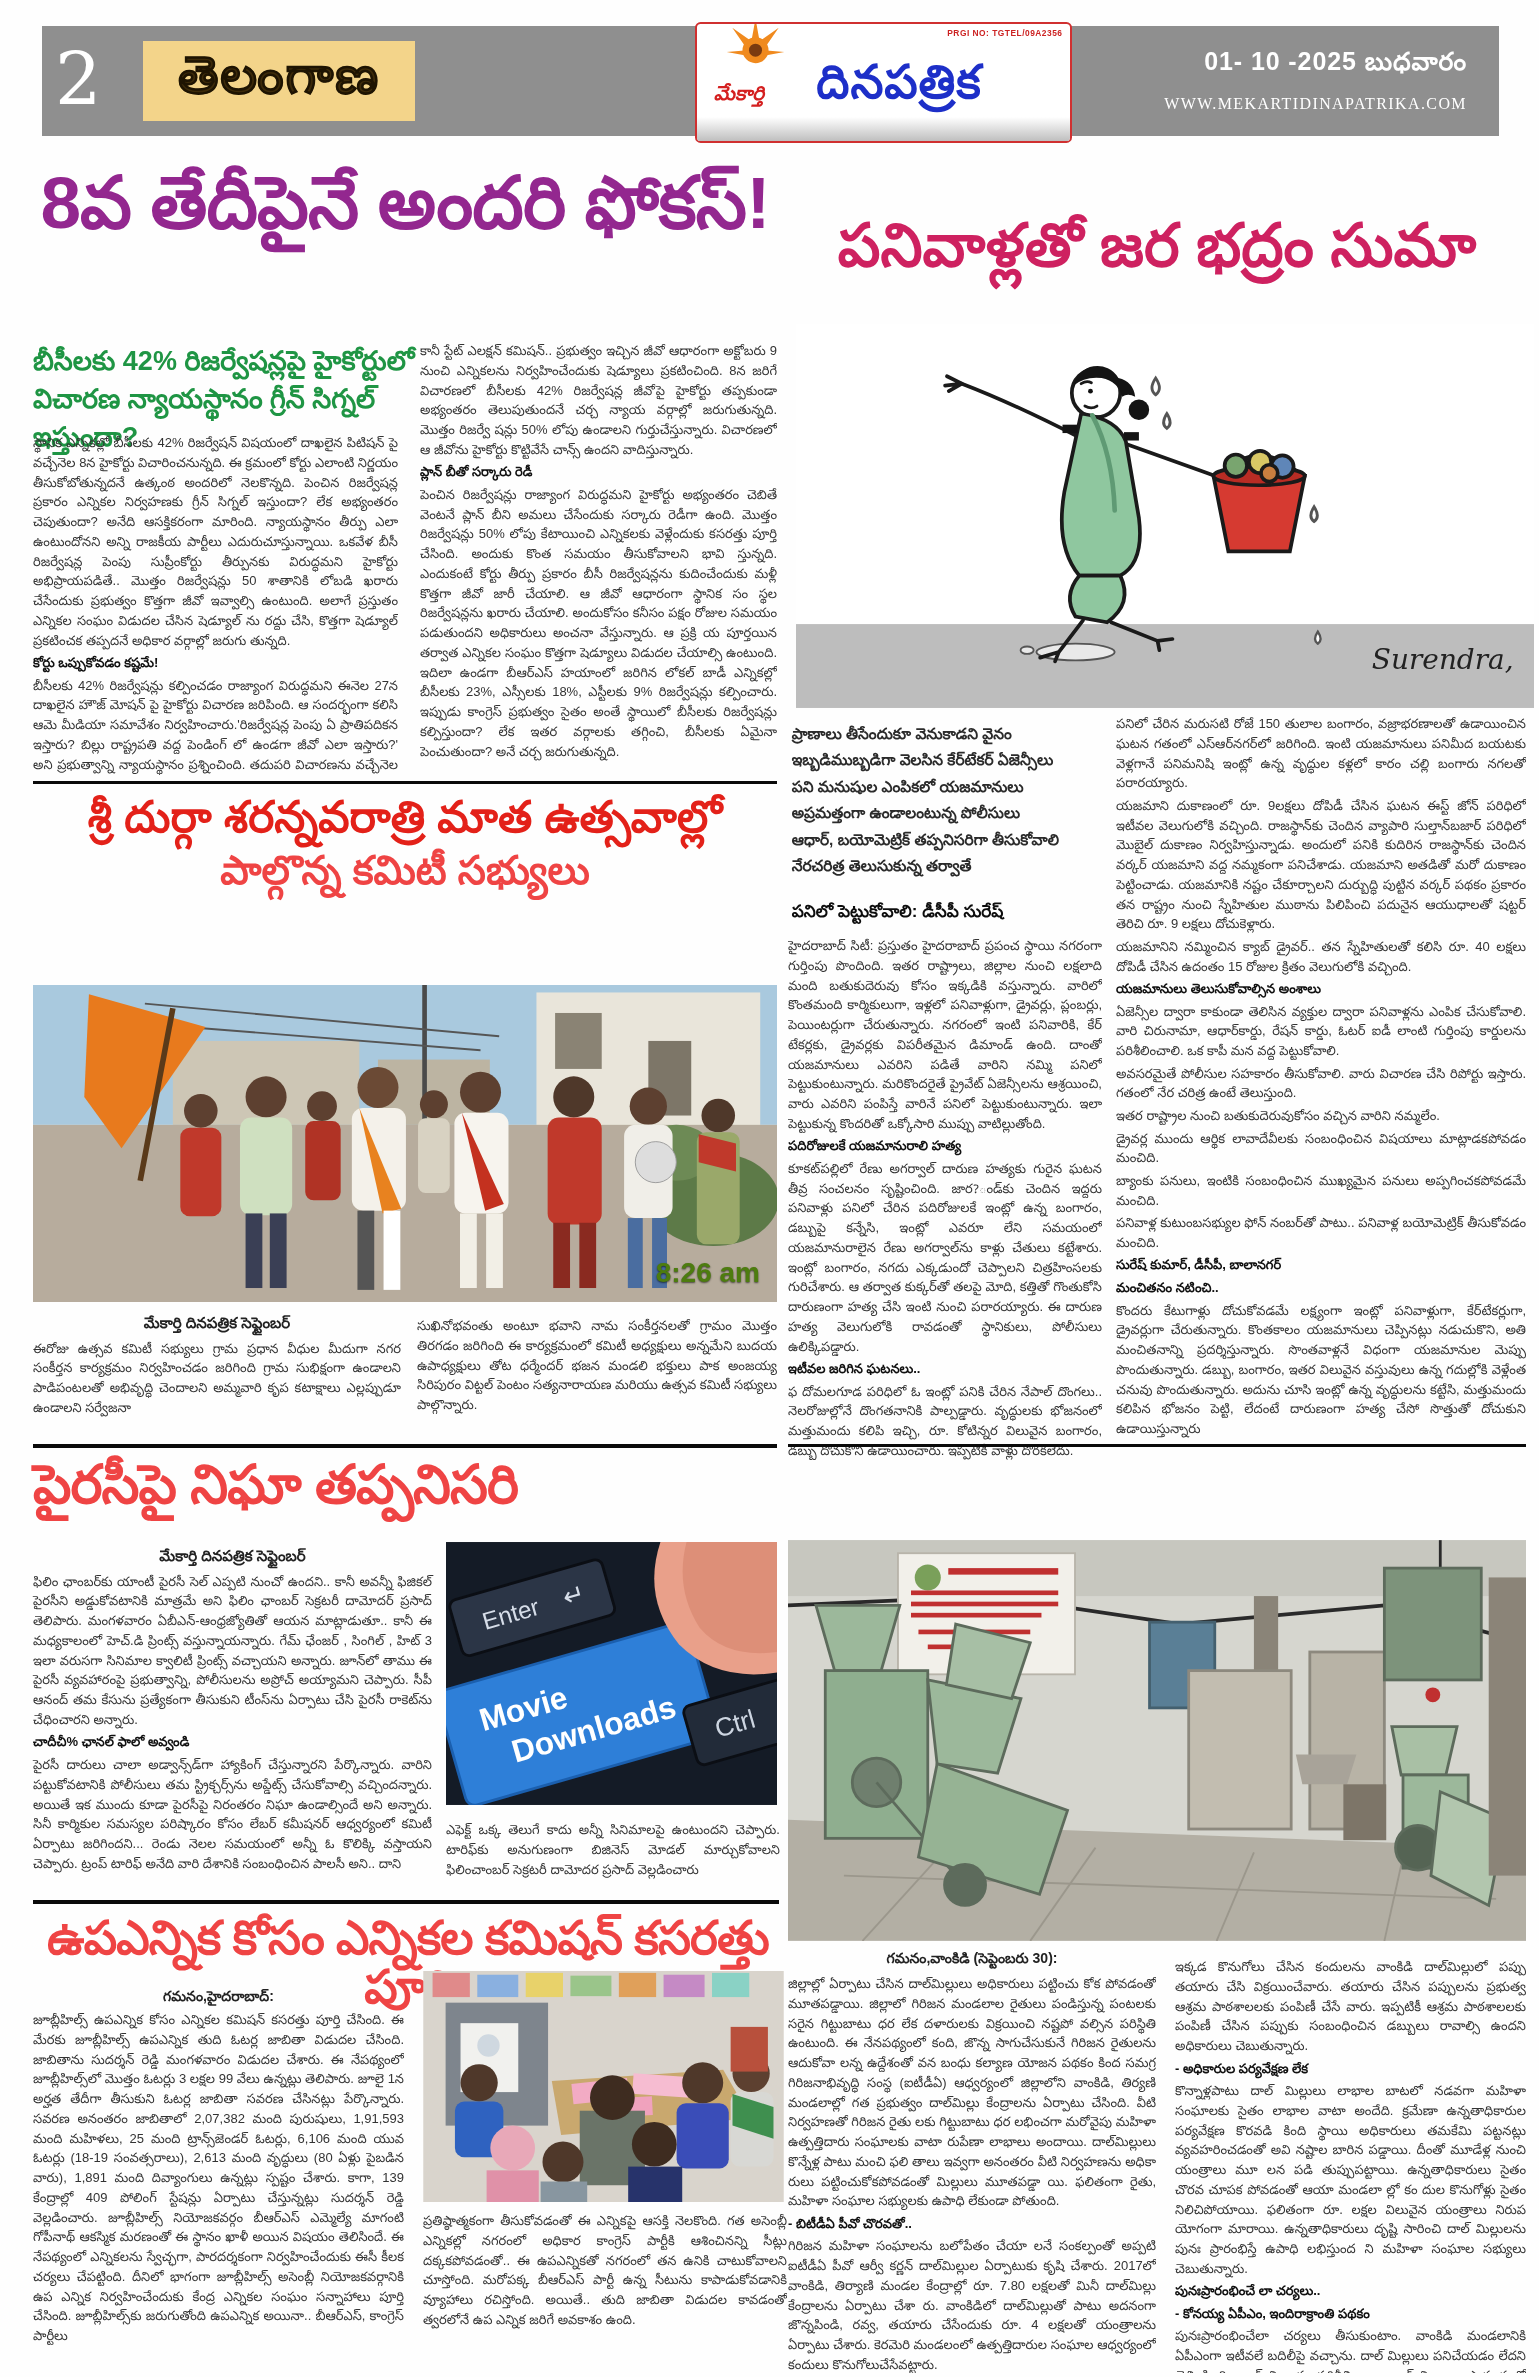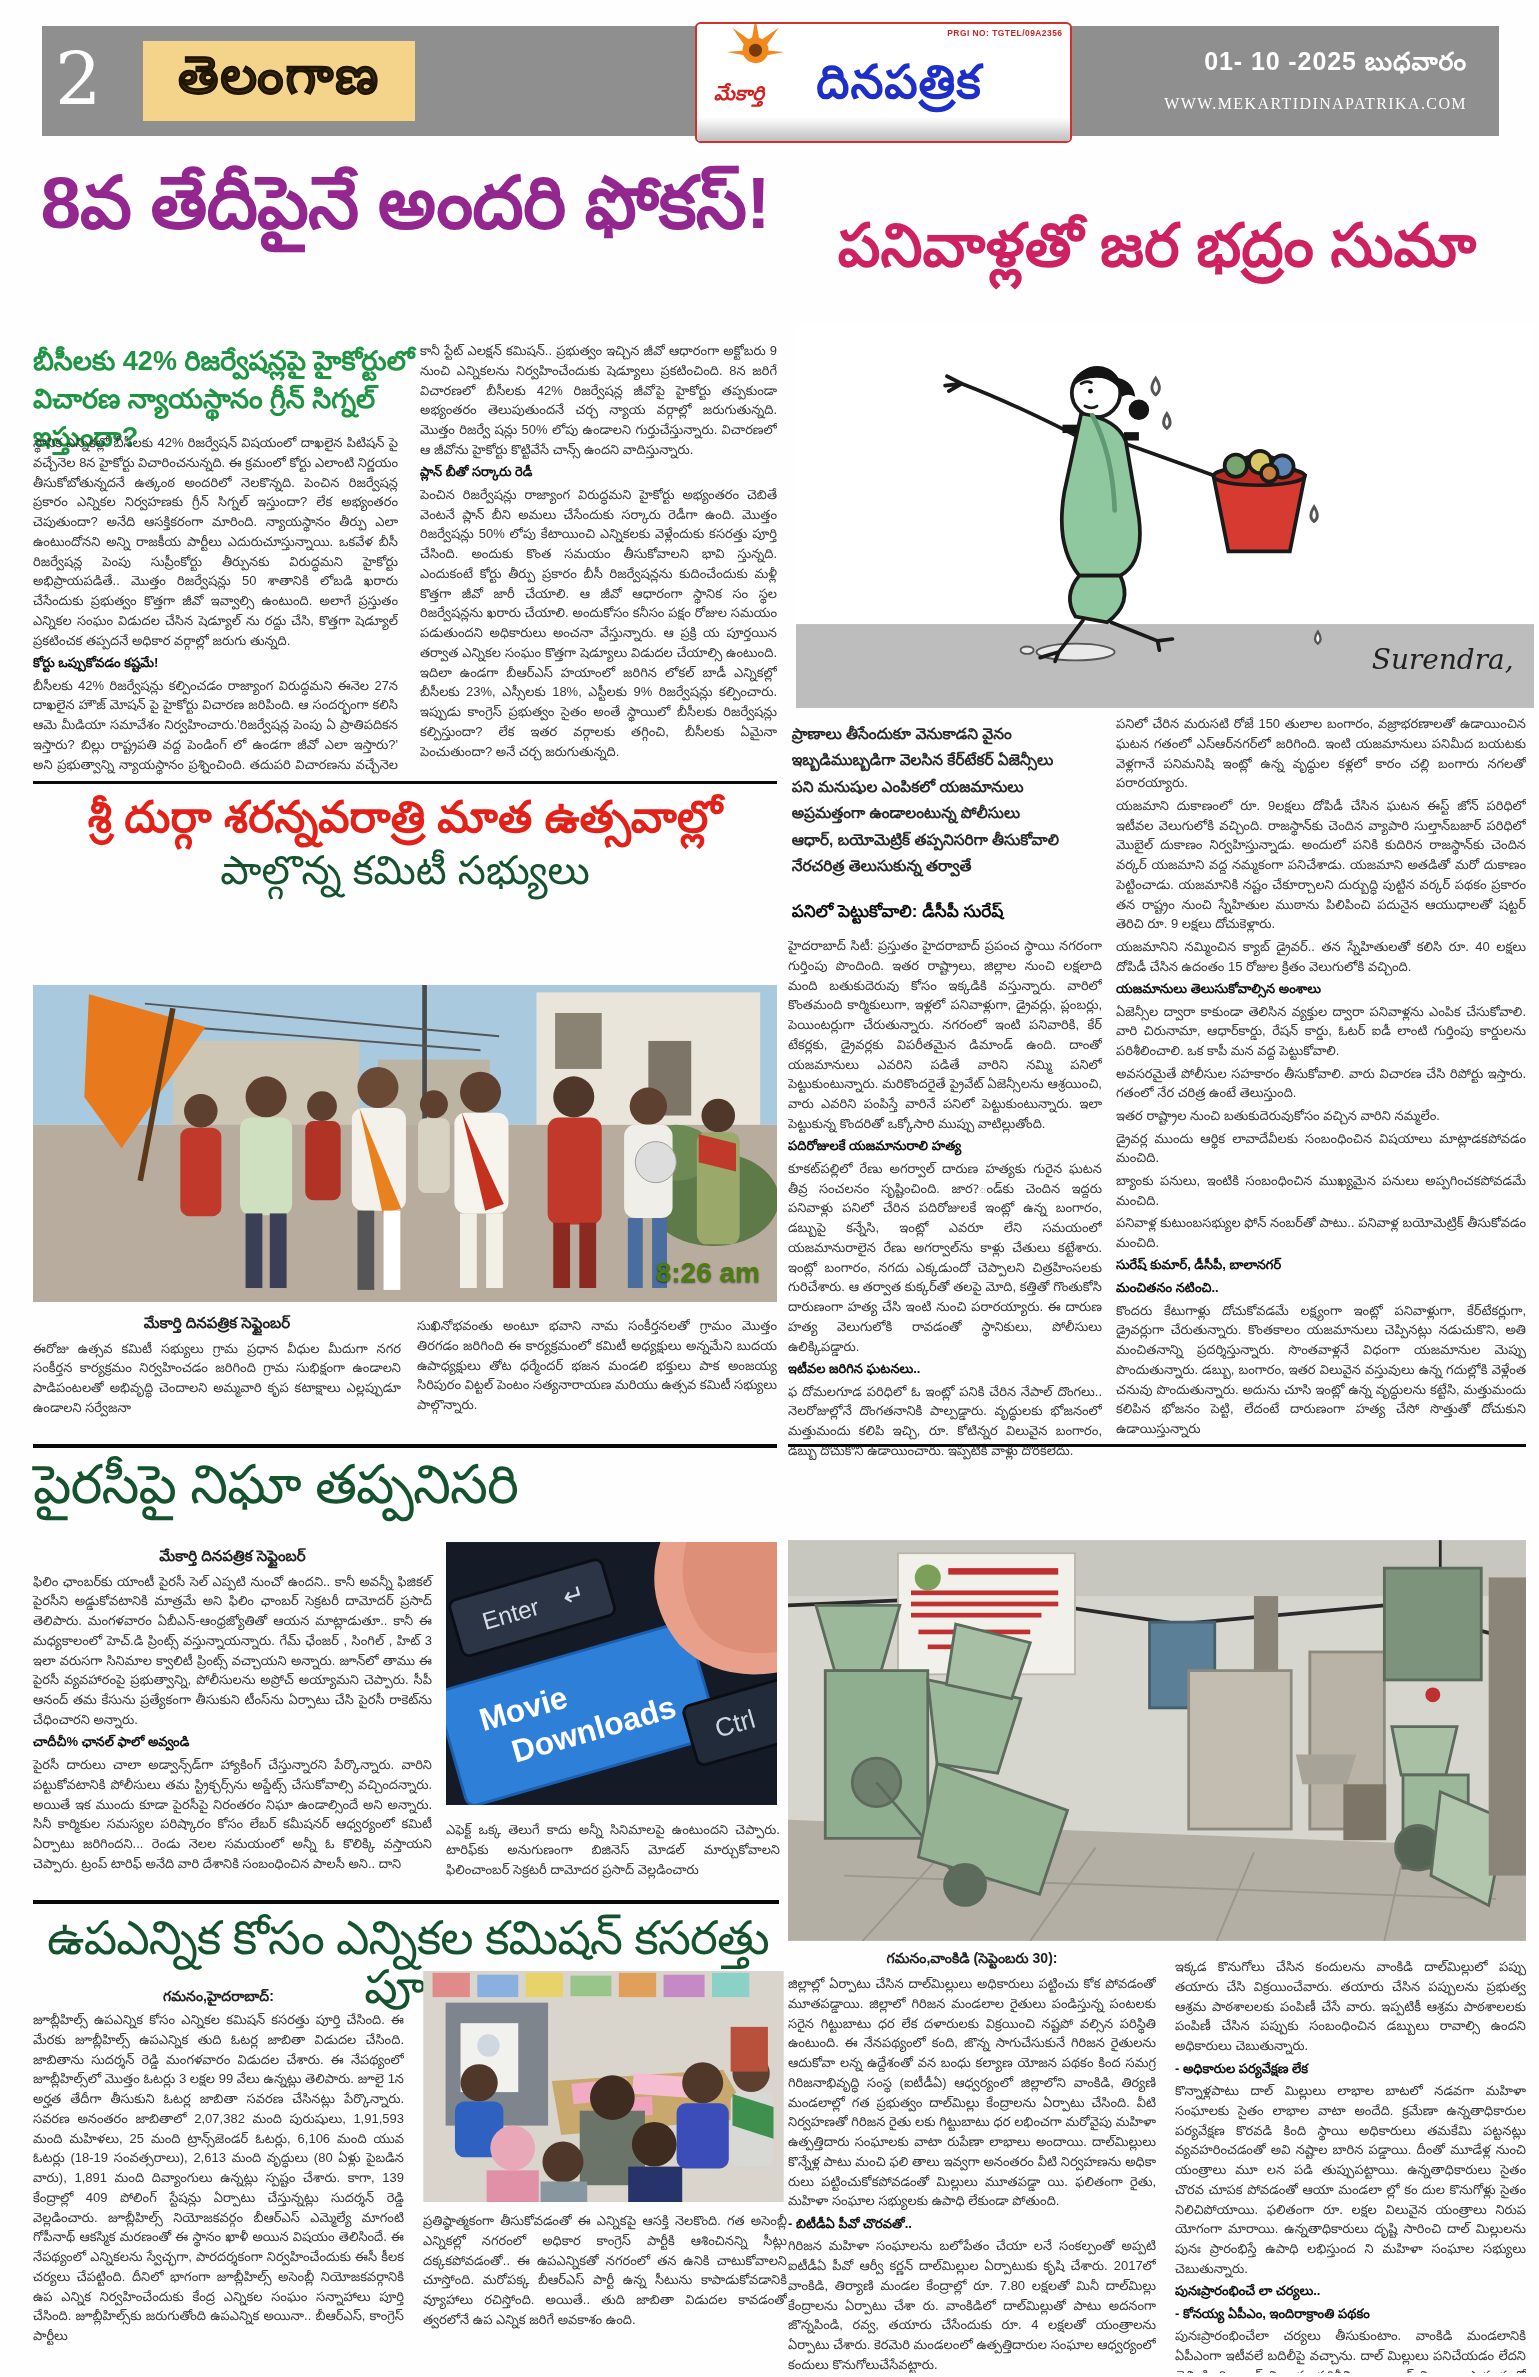--- a/index.html
+++ b/index.html
@@ -17,21 +17,21 @@
   .logo-sun{position:absolute;left:26px;top:-11.2px;width:65px;height:65px;}
   .logo-p1{position:absolute;left:7.5px;top:34px;font-size:20px;font-weight:800;font-style:italic;color:#d42020;}
   .logo-p2{position:absolute;left:110px;top:5.6px;font-size:47px;font-weight:800;color:#1d2fc8;letter-spacing:0.9px;}
   .logo-grad{position:absolute;left:0;bottom:0;width:100%;height:24px;background:linear-gradient(#ffffff,#bfbfbf);}
   .hdr-date{color:#fff;font-size:25px;font-weight:700;letter-spacing:0.9px;}
   .hdr-site{color:#fff;font-size:16px;letter-spacing:1.4px;font-family:"Liberation Serif",serif;}
   
   .h-purple{color:#93278f;font-size:73px;font-weight:800;text-align:center;line-height:1.0;letter-spacing:-0.9px;}
   .h-magenta{color:#ce2160;font-size:60px;font-weight:800;text-align:center;line-height:1.0;}
   .h-red{color:#e32119;font-size:44px;font-weight:800;text-align:center;line-height:1.05;}
-  .h-black{color:#14532d;font-weight:400;text-align:center;line-height:1.05;}
+  .h-black{color:#ef4444;font-weight:700;text-align:center;line-height:1.05;}
   .h-green{color:#1f9544;font-size:27px;font-weight:700;line-height:1.4;}
   
   .body{font-size:13px;line-height:1.52;text-align:justify;color:#333;}
   .body p{margin:0 0 2.8px 0;}
   .body .bh{font-weight:700;color:#101010;text-align:left;}
   .byline{font-weight:700;color:#222;text-align:center;font-size:15px;margin-bottom:3.7px;}
   .dateline{font-weight:700;color:#222;text-align:center;font-size:14px;}
   .bullets div{font-size:15.4px;font-weight:600;color:#2b2b2b;line-height:1.72;}
   .lead{font-size:17px;font-weight:800;color:#0d0d0d;}
   .rule{background:#0a0a0a;}

